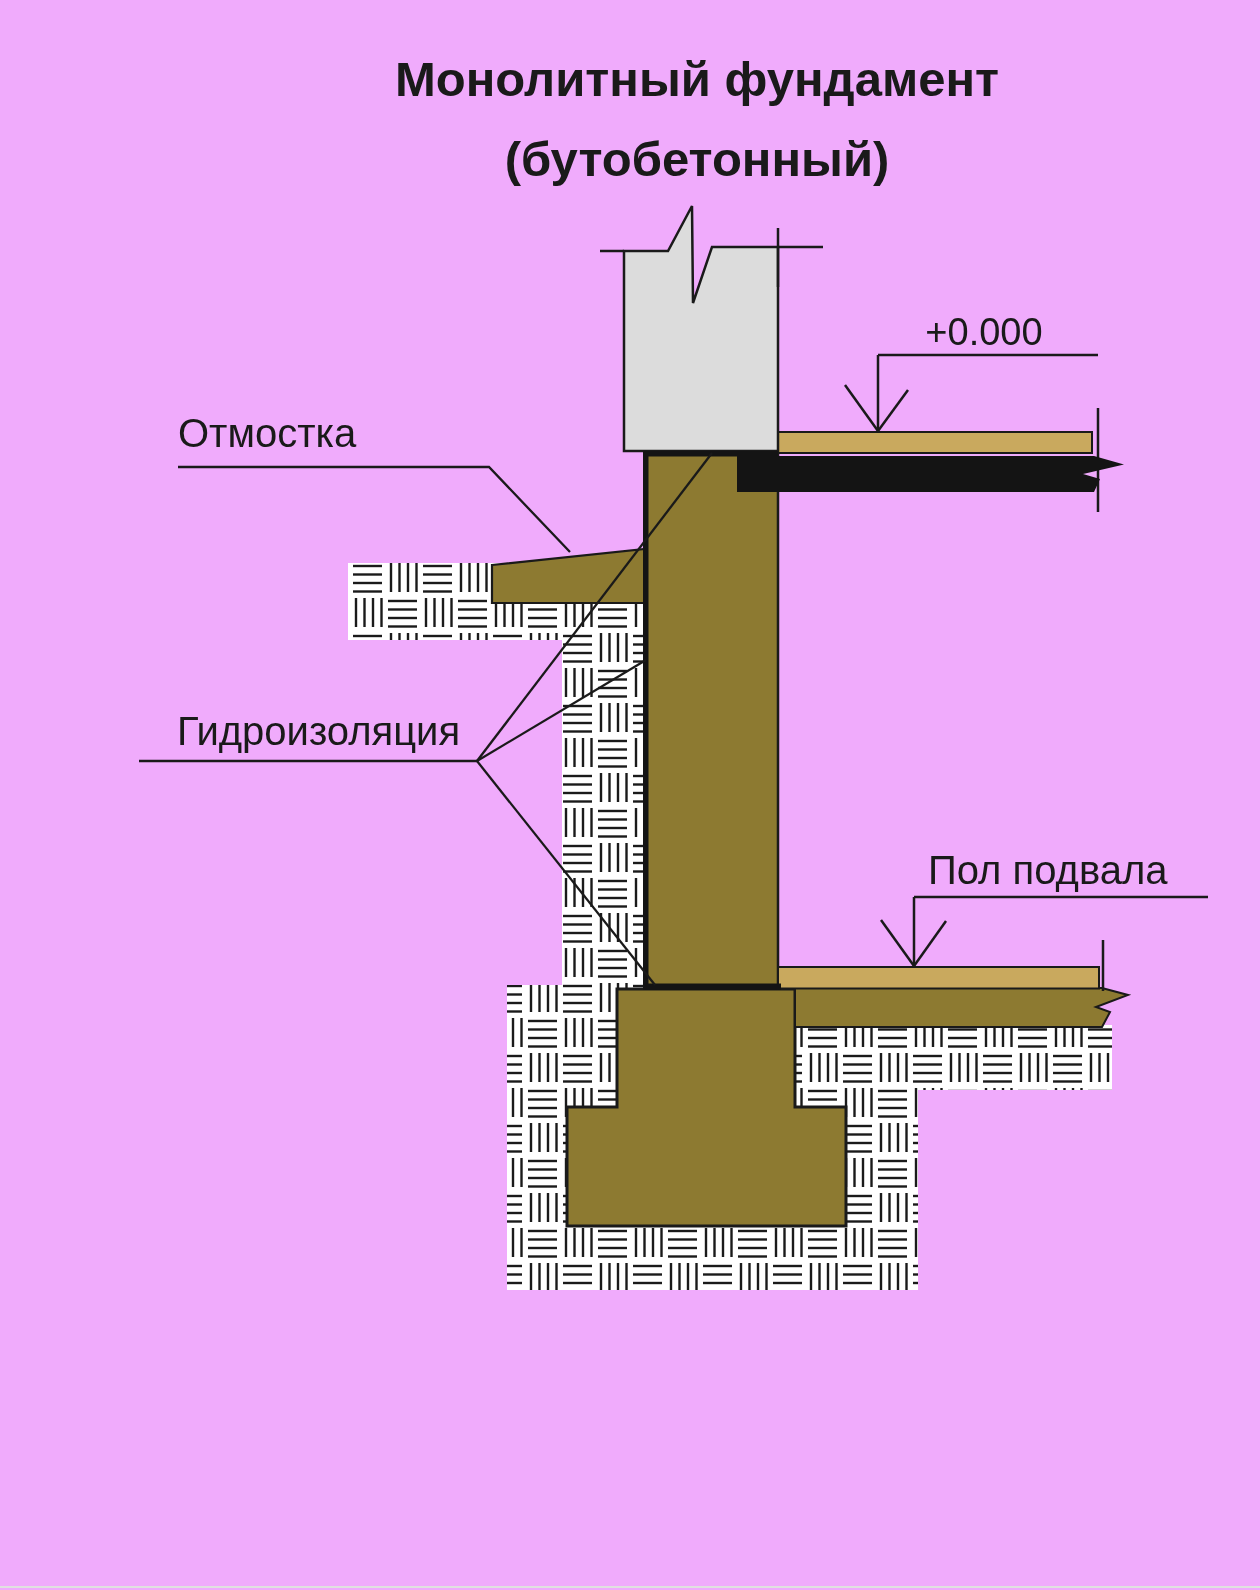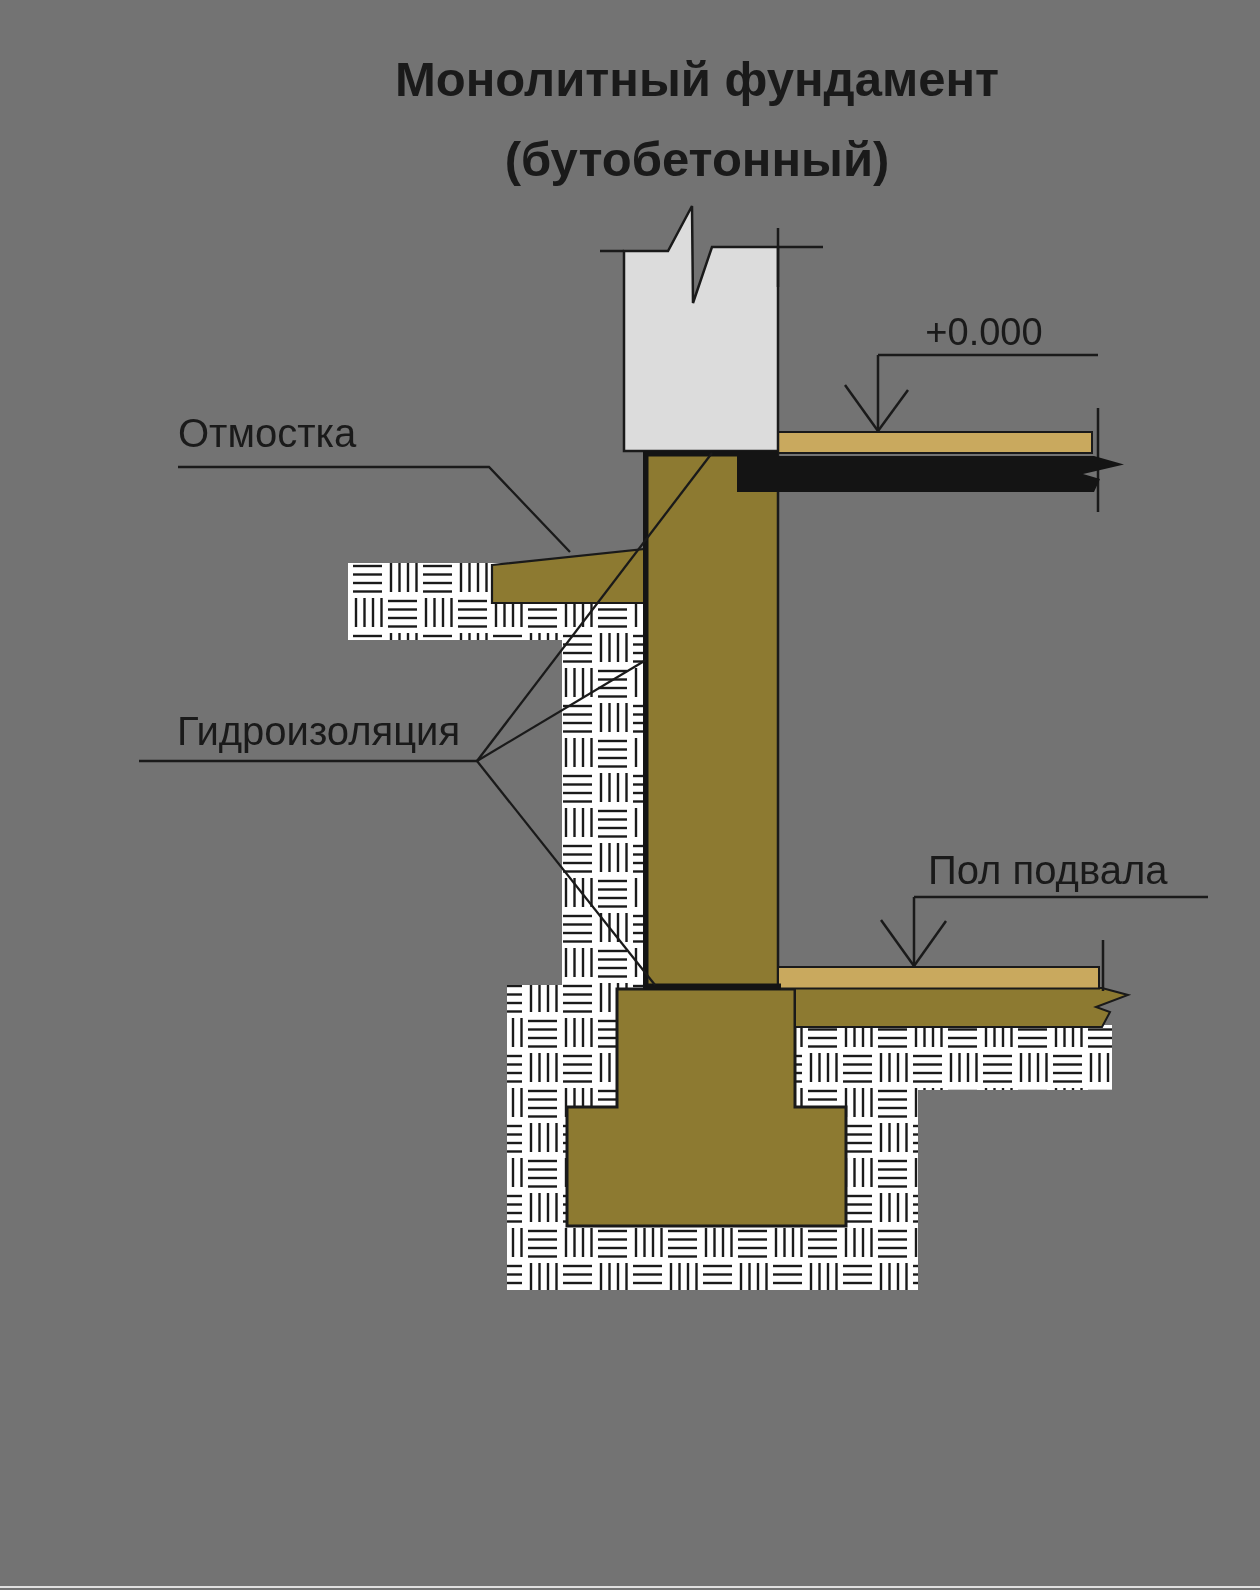--- a/index.html
+++ b/index.html
@@ -1,20 +1,20 @@
 <!DOCTYPE html>
 <html><head>
 <meta charset="utf-8">
 <style>
   html, body { margin: 0; padding: 0; background: #ffffff; }
   .page {
     position: relative;
     width: 1260px;
     height: 1590px;
-    background: #737373;
+    background: #f0abfc;
     overflow: hidden;
     font-family: "Liberation Sans", sans-serif;
   }
   svg { position: absolute; left: 0; top: 0; }
   svg text {
     font-family: "Liberation Sans", sans-serif;
     fill: #1a1a1a;
   }
   .title-text { font-size: 49px; font-weight: 600; }
   .label-text { font-size: 40px; font-weight: 400; }

